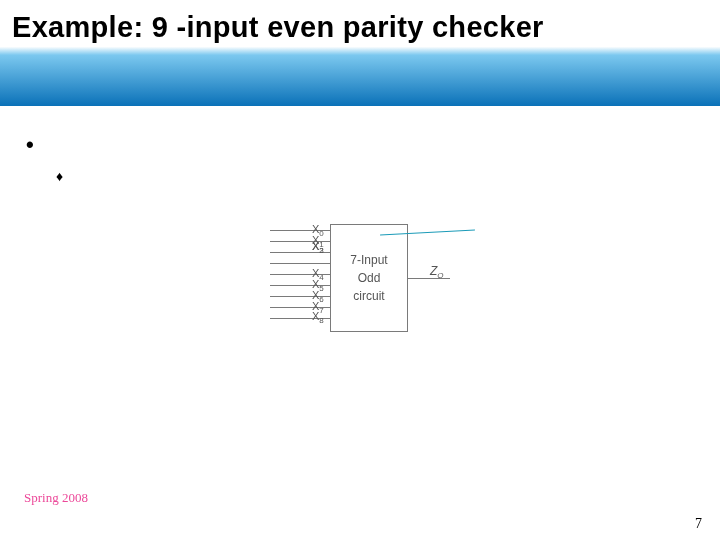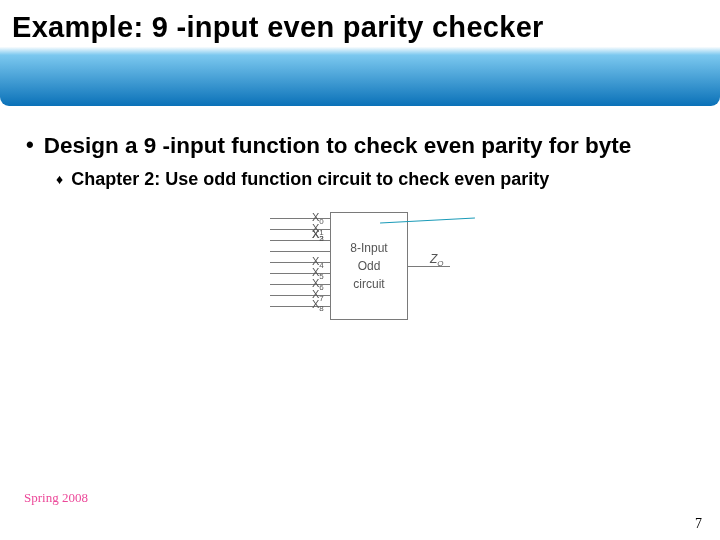--- a/index.html
+++ b/index.html
@@ -9,21 +9,20 @@
     background: #ffffff;
     font-family: Verdana, Geneva, sans-serif;
     position: relative;
     overflow: hidden;
   }
   .title-band {
     width: 100%;
     height: 106px;
     background: linear-gradient(to bottom, #ffffff 0%, #ffffff 44%, #7bc8ef 52%, #0a71b8 100%);
     position: relative;
-    border-radius: 9px;
   }
   .title-text {
     position: absolute;
     top: 11px;
     left: 12px;
     font-size: 29px;
     font-weight: 700;
     color: #000000;
     letter-spacing: 0.3px;
   }
@@ -60,21 +59,21 @@
     margin-top: 3px;
     flex-shrink: 0;
   }
   .sub-text {
     font-size: 18px;
     font-weight: 700;
     color: #000;
     line-height: 1.3;
   }
   .figure {
-    margin-top: 16px;
+    margin-top: 36px;
     display: flex;
     justify-content: center;
   }
   .circuit {
     position: relative;
     width: 260px;
     height: 150px;
   }
   .box {
     position: absolute;
@@ -149,25 +148,23 @@
 </head>
 <body>
 
 <div class="title-band">
   <div class="title-text">Example: 9 -input even parity checker</div>
 </div>
 
 <div class="content">
   <div class="bullet-row">
     <div class="bullet-dot">•</div>
-    <div class="bullet-text">Design a 9 -input function to check even parity for byte</div>
   </div>
   <div class="sub-row">
     <div class="diamond">♦</div>
-    <div class="sub-text">Chapter 2: Use odd function circuit to check even parity</div>
   </div>
 
   <div class="figure">
     <div class="circuit">
 
       <div class="wire" style="left:40px; top:10px; width:60px;"></div>
       <div class="xlabel" style="left:82px; top:3px;"><span>X</span><span class="xsub">0</span></div>
 
       <div class="wire" style="left:40px; top:21px; width:60px;"></div>
       <div class="xlabel" style="left:82px; top:14px;"><span>X</span><span class="xsub">1</span></div>
@@ -187,21 +184,21 @@
       <div class="wire" style="left:40px; top:76px; width:60px;"></div>
       <div class="xlabel" style="left:82px; top:69px;"><span>X</span><span class="xsub">6</span></div>
 
       <div class="wire" style="left:40px; top:87px; width:60px;"></div>
       <div class="xlabel" style="left:82px; top:80px;"><span>X</span><span class="xsub">7</span></div>
 
       <div class="wire" style="left:40px; top:98px; width:60px;"></div>
       <div class="xlabel" style="left:82px; top:90px;"><span>X</span><span class="xsub">8</span></div>
 
       <div class="box">
-        <div>8-Input</div>
+        <div>7-Input</div>
         <div>Odd</div>
         <div>circuit</div>
       </div>
 
       <div class="wire" style="left:178px; top:58px; width:42px;"></div>
       <div class="outlabel" style="left:200px; top:44px;"><span>Z</span><span class="xsub">O</span></div>
 
       <div class="annot-line" style="left:150px; top:12px; width:95px; transform: rotate(-3deg);"></div>
 
     </div>

